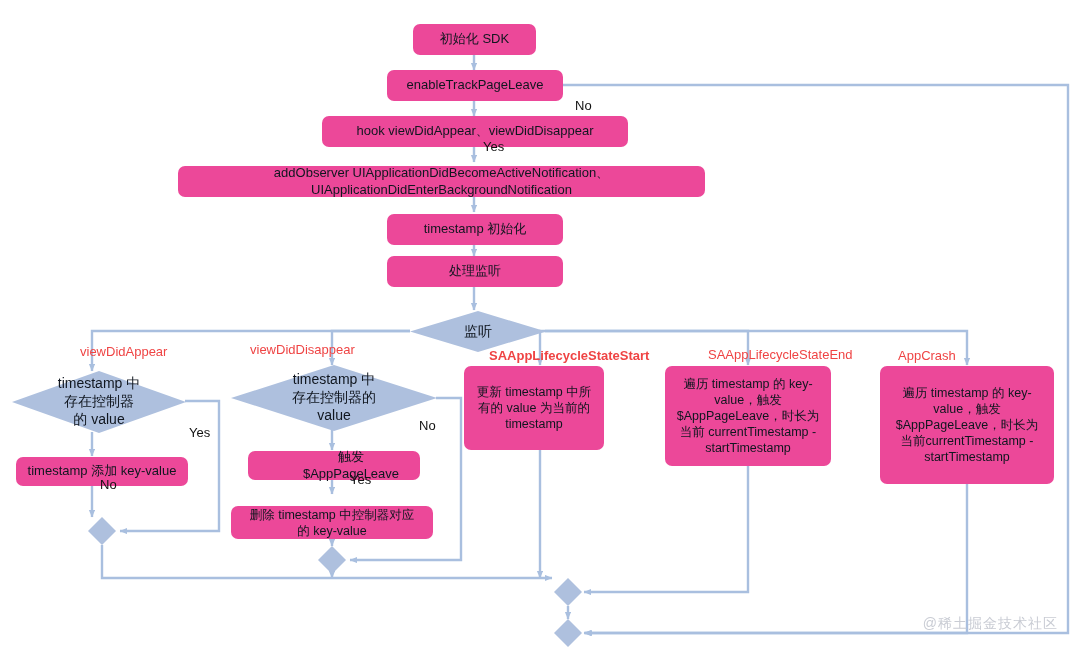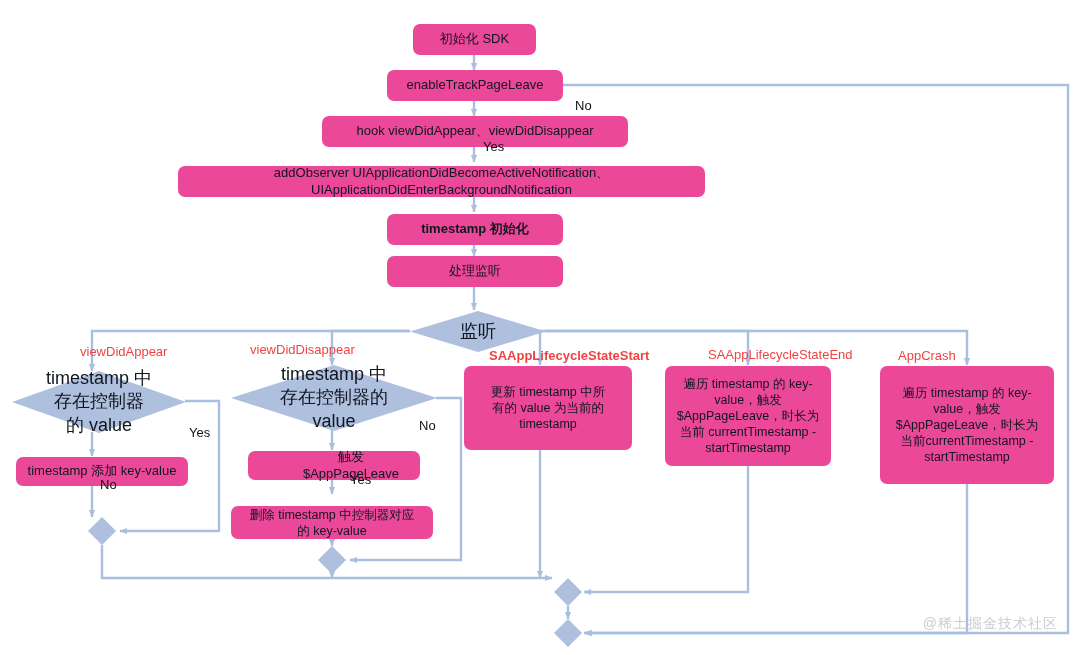--- a/index.html
+++ b/index.html
@@ -6,21 +6,21 @@
   body{width:1080px;height:655px;overflow:hidden;
        font-family:"Liberation Sans","DejaVu Sans",sans-serif;}
   #stage{position:relative;width:1080px;height:655px;background:#fff;}
   svg#wires{position:absolute;left:0;top:0;width:1080px;height:655px;}
 
   .node{position:absolute;box-sizing:border-box;display:flex;
         align-items:center;justify-content:center;text-align:center;
         color:#10161f;line-height:1.28;}
   .box{background:#ec4899;border-radius:7px;padding:3px 8px;font-size:13px;}
   .box.sm{font-size:12.5px;}
-  .dia{background:transparent;font-size:18px;}
+  .dia{background:transparent;font-size:14px;}
   .dia .shape{position:absolute;left:0;top:0;width:100%;height:100%;
               background:#aec0de;
               clip-path:polygon(50% 0,100% 50%,50% 100%,0 50%);}
   .dia .txt{position:relative;z-index:2;padding:0 6px;}
 
   .elabel{position:absolute;font-size:13px;color:#111;white-space:nowrap;margin-top:40px;}
   .blabel{position:absolute;font-size:13px;color:#ef4444;white-space:nowrap;}
 
   .merge{position:absolute;background:#aec0de;
          clip-path:polygon(50% 0,100% 50%,50% 100%,0 50%);}
@@ -87,21 +87,21 @@
   </div>
 
   <div class="node box" style="left:322px;top:116px;width:306px;height:31px;">
     <span>hook viewDidAppear、viewDidDisappear</span>
   </div>
 
   <div class="node box" style="left:178px;top:166px;width:527px;height:31px;">
     <span>addObserver UIApplicationDidBecomeActiveNotification、UIApplicationDidEnterBackgroundNotification</span>
   </div>
 
-  <div class="node box" style="left:387px;top:214px;width:176px;height:31px;font-weight:bold;">
+  <div class="node box" style="left:387px;top:214px;width:176px;height:31px;">
     <span>timestamp 初始化</span>
   </div>
 
   <div class="node box" style="left:387px;top:256px;width:176px;height:31px;">
     <span>处理监听</span>
   </div>
 
   <div class="node dia" style="left:410px;top:311px;width:136px;height:41px;">
     <span class="shape"></span>
     <span class="txt">监听</span>
@@ -127,21 +127,21 @@
 
   <div class="node box" style="left:248px;top:451px;width:172px;height:29px;padding-left:42px;">
     <span>触发 $AppPageLeave</span>
   </div>
 
   <div class="node box sm" style="left:231px;top:495px;width:202px;height:33px;white-space:pre-line;margin-top:11px;">
     <span>删除 timestamp 中控制器对应
 的 key-value</span>
   </div>
 
-  <div class="node box sm" style="left:464px;top:366px;width:168px;height:84px;white-space:pre-line;">
+  <div class="node box sm" style="left:464px;top:366px;width:140px;height:84px;white-space:pre-line;">
     <span>更新 timestamp 中所
 有的 value 为当前的
 timestamp</span>
   </div>
 
   <div class="node box sm" style="left:665px;top:366px;width:166px;height:100px;white-space:pre-line;">
     <span>遍历 timestamp 的 key-
 value，触发
 $AppPageLeave，时长为
 当前 currentTimestamp -

